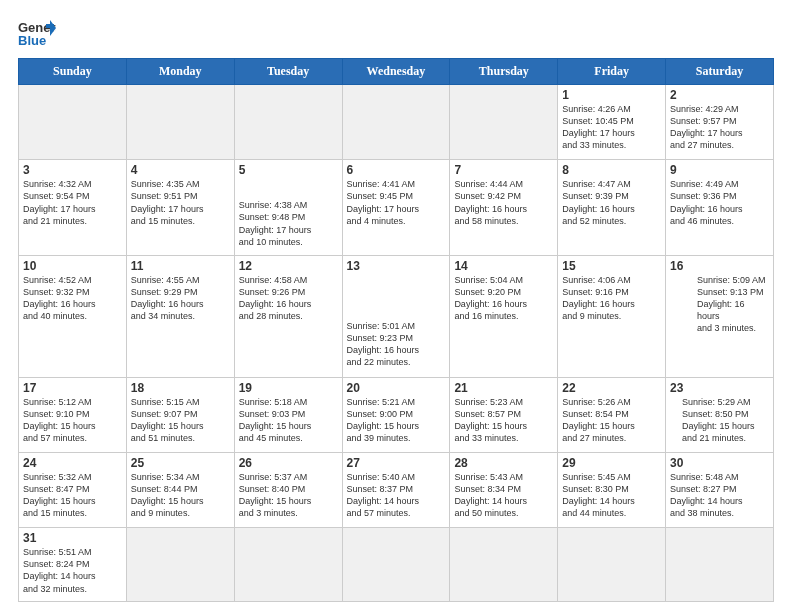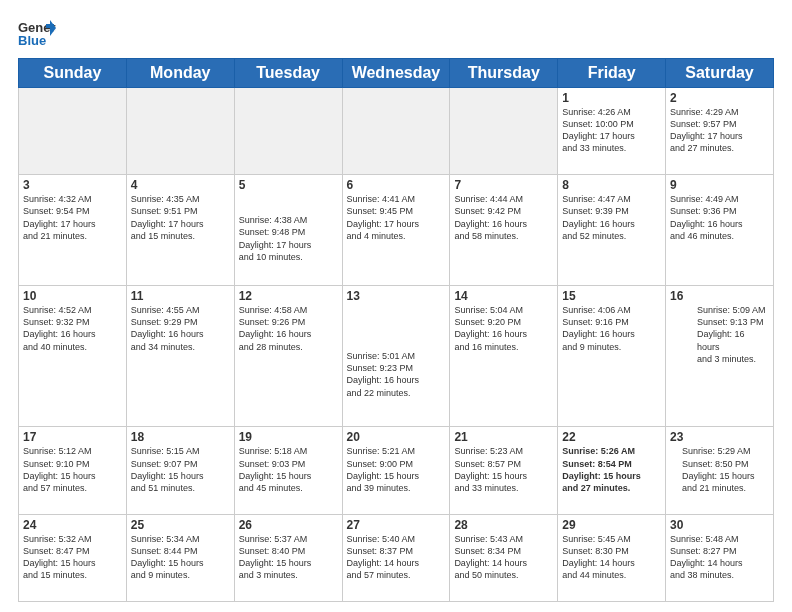--- a/index.html
+++ b/index.html
@@ -49,25 +49,26 @@
     .calendar {
       flex: 1;
       border: 1px solid #ccc;
       border-collapse: collapse;
       width: 100%;
       table-layout: fixed;
     }
     .calendar th {
       background: #2a6db5;
       color: #fff;
-      font-size: 16px;
+      font-size: 12px;
       font-weight: bold;
       text-align: center;
       padding: 5px 2px;
       border: 1px solid #1a5fa8;
+      font-family: Liberation Serif, serif;
     }
     .calendar td {
       border: 1px solid #ccc;
       vertical-align: top;
       padding: 3px 4px;
       font-size: 9.5px;
       color: #333;
       background: #fff;
       height: 72px;
     }
@@ -123,21 +124,21 @@
     <tbody id="calendar-body">
     <tr>
           <td class="empty"></td>
           <td class="empty"></td>
           <td class="empty"></td>
           <td class="empty"></td>
           <td class="empty"></td>
           <td>
             <span class="day-num">1</span>
             <div class="day-info" style="white-space: pre-line;">Sunrise: 4:26 AM
-Sunset: 10:00 PM
+Sunset: 10:45 PM
 Daylight: 17 hours
 and 33 minutes.</div>
           </td>
           <td>
             <span class="day-num">2</span>
             <div class="day-info" style="white-space: pre-line;">Sunrise: 4:29 AM
 Sunset: 9:57 PM
 Daylight: 17 hours
 and 27 minutes.</div>
           </td>
@@ -275,21 +276,21 @@
           </td>
           <td>
             <span class="day-num">21</span>
             <div class="day-info" style="white-space: pre-line;">Sunrise: 5:23 AM
 Sunset: 8:57 PM
 Daylight: 15 hours
 and 33 minutes.</div>
           </td>
           <td>
             <span class="day-num">22</span>
-            <div class="day-info" style="white-space: pre-line; font-weight: bold;">Sunrise: 5:26 AM
+            <div class="day-info" style="white-space: pre-line;">Sunrise: 5:26 AM
 Sunset: 8:54 PM
 Daylight: 15 hours
 and 27 minutes.</div>
           </td>
           <td>
             <span class="day-num">23</span>
             <div class="day-info" style="white-space: pre-line; margin-left: 12px;">Sunrise: 5:29 AM
 Sunset: 8:50 PM
 Daylight: 15 hours
 and 21 minutes.</div>
@@ -338,16 +339,31 @@
 Daylight: 14 hours
 and 44 minutes.</div>
           </td>
           <td>
             <span class="day-num">30</span>
             <div class="day-info" style="white-space: pre-line;">Sunrise: 5:48 AM
 Sunset: 8:27 PM
 Daylight: 14 hours
 and 38 minutes.</div>
           </td>
+        </tr>
+        <tr>
+          <td class="last-row">
+            <span class="day-num">31</span>
+            <div class="day-info" style="white-space: pre-line;">Sunrise: 5:51 AM
+Sunset: 8:24 PM
+Daylight: 14 hours
+and 32 minutes.</div>
+          </td>
+          <td class="last-row empty"></td>
+          <td class="last-row empty"></td>
+          <td class="last-row empty"></td>
+          <td class="last-row empty"></td>
+          <td class="last-row empty"></td>
+          <td class="last-row empty"></td>
         </tr>
       </tbody>
   </table>
 </div>
 
 </body></html>

